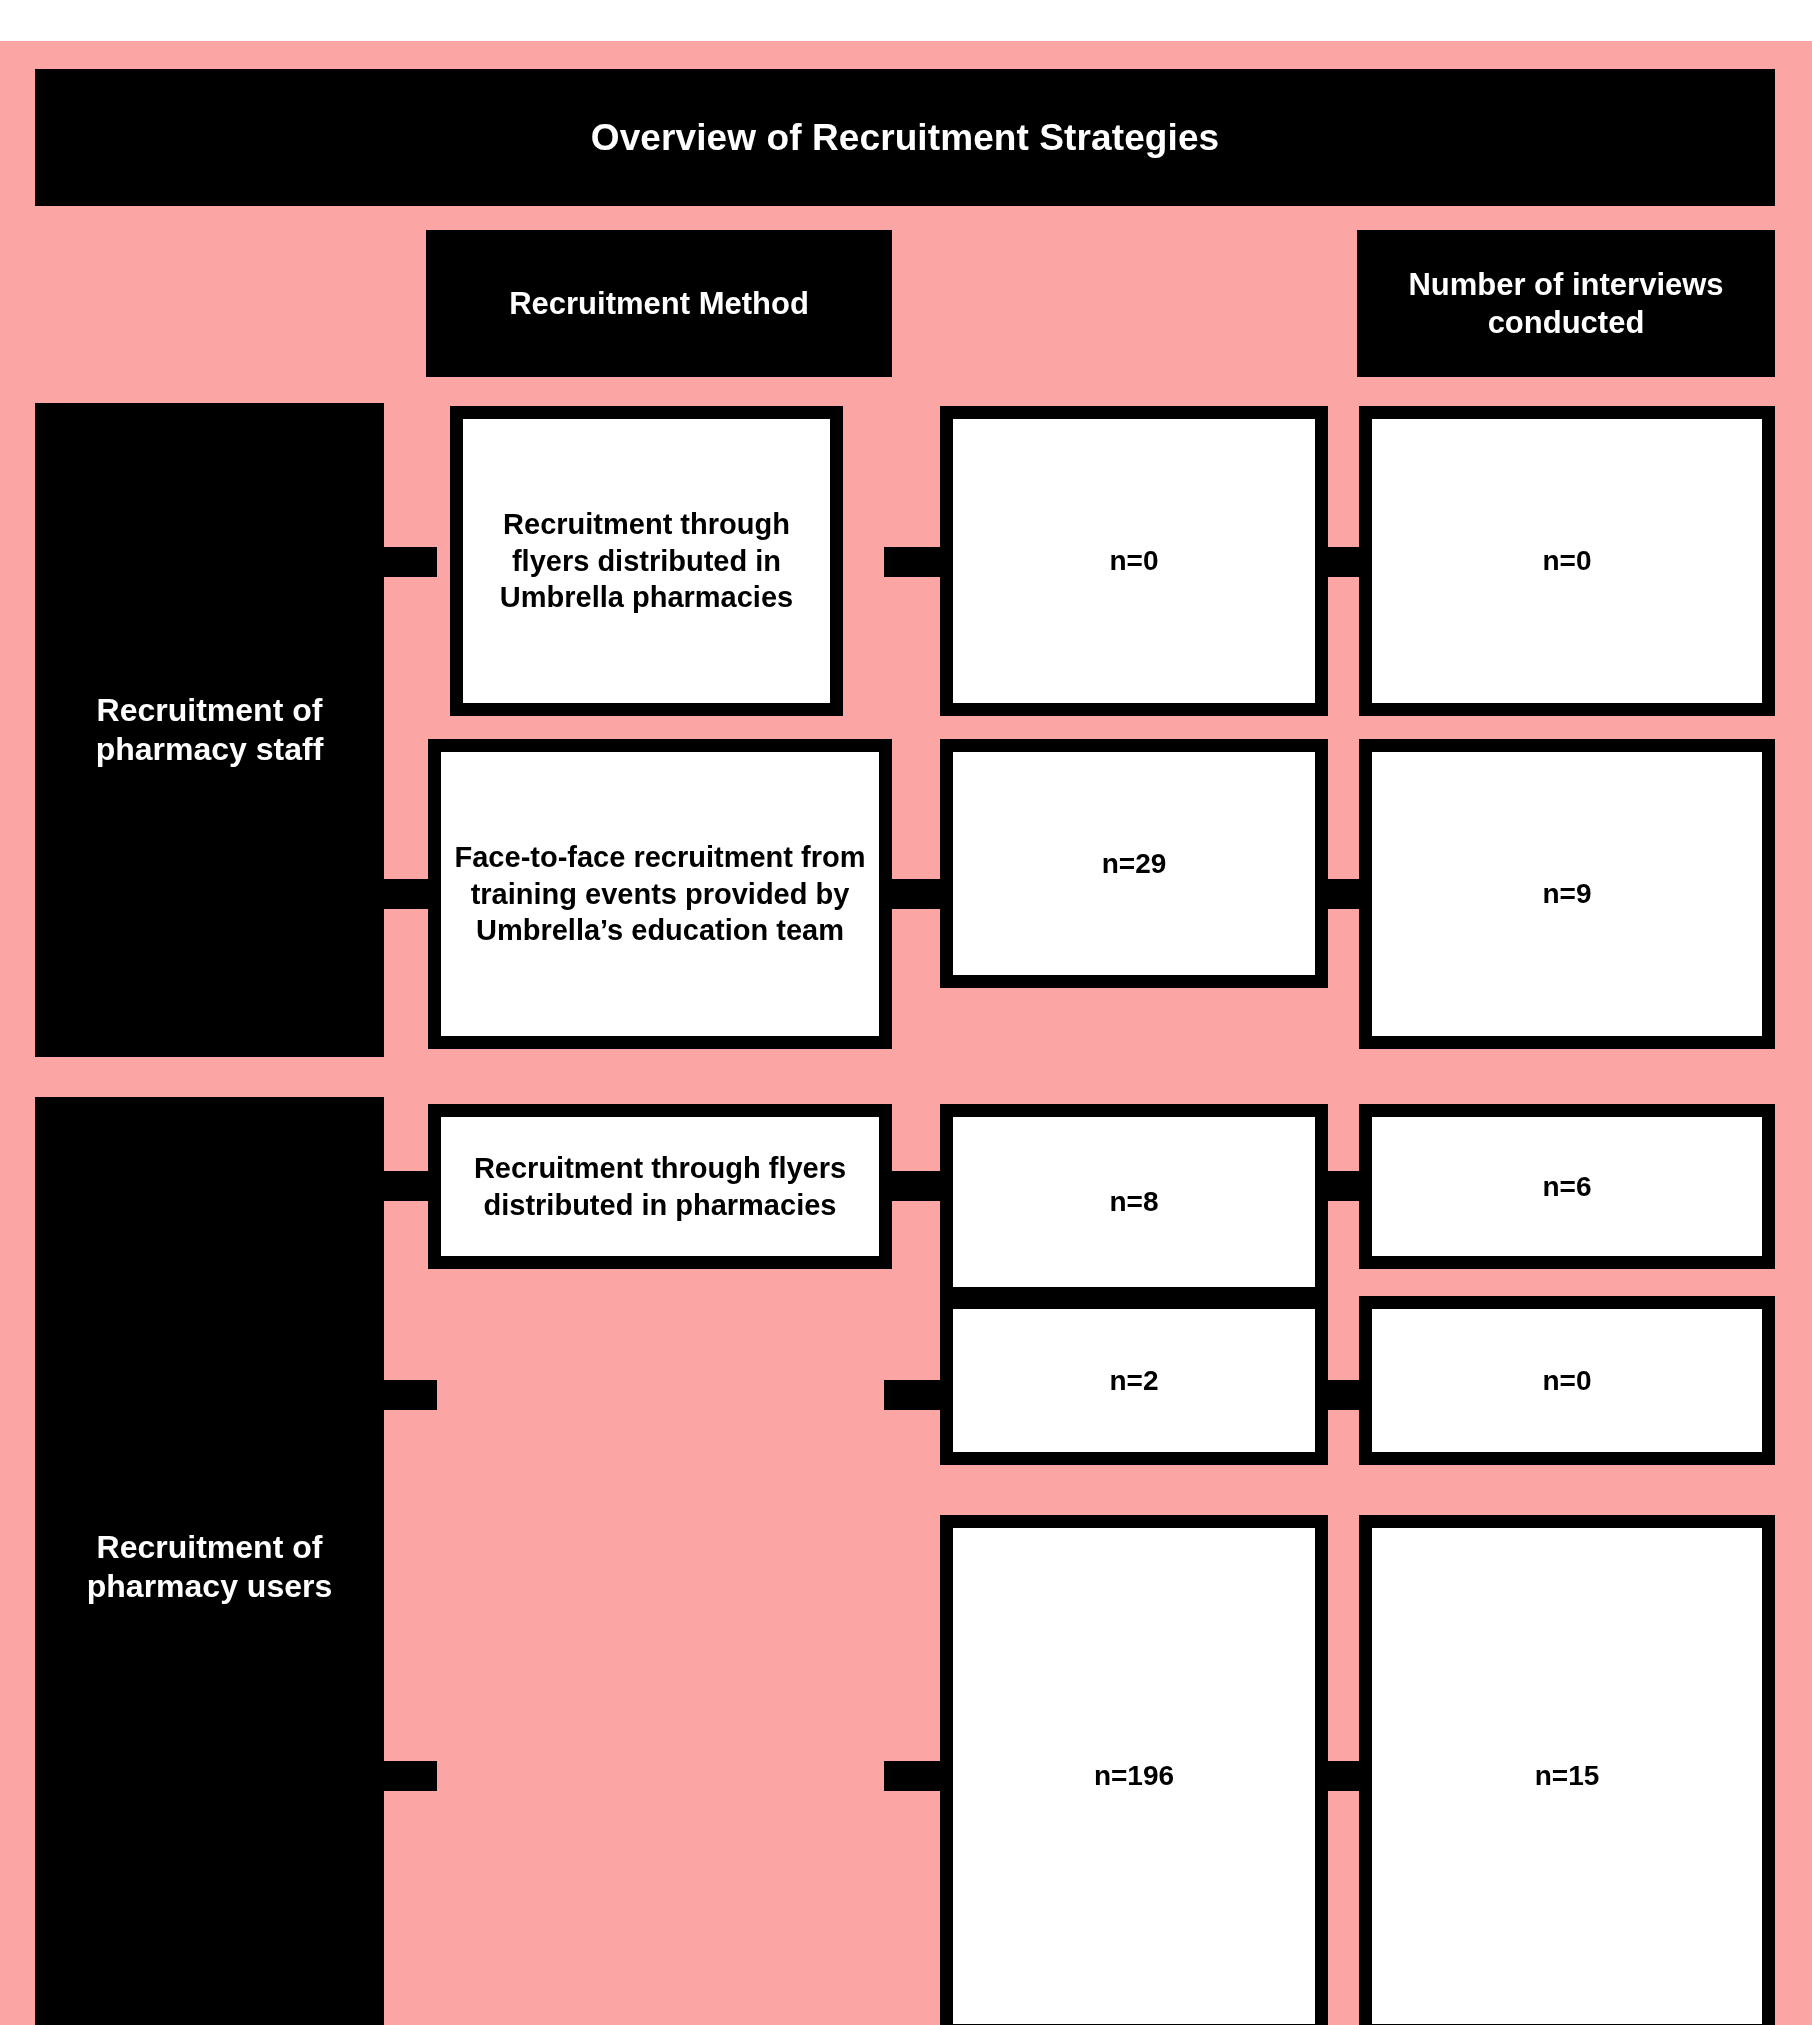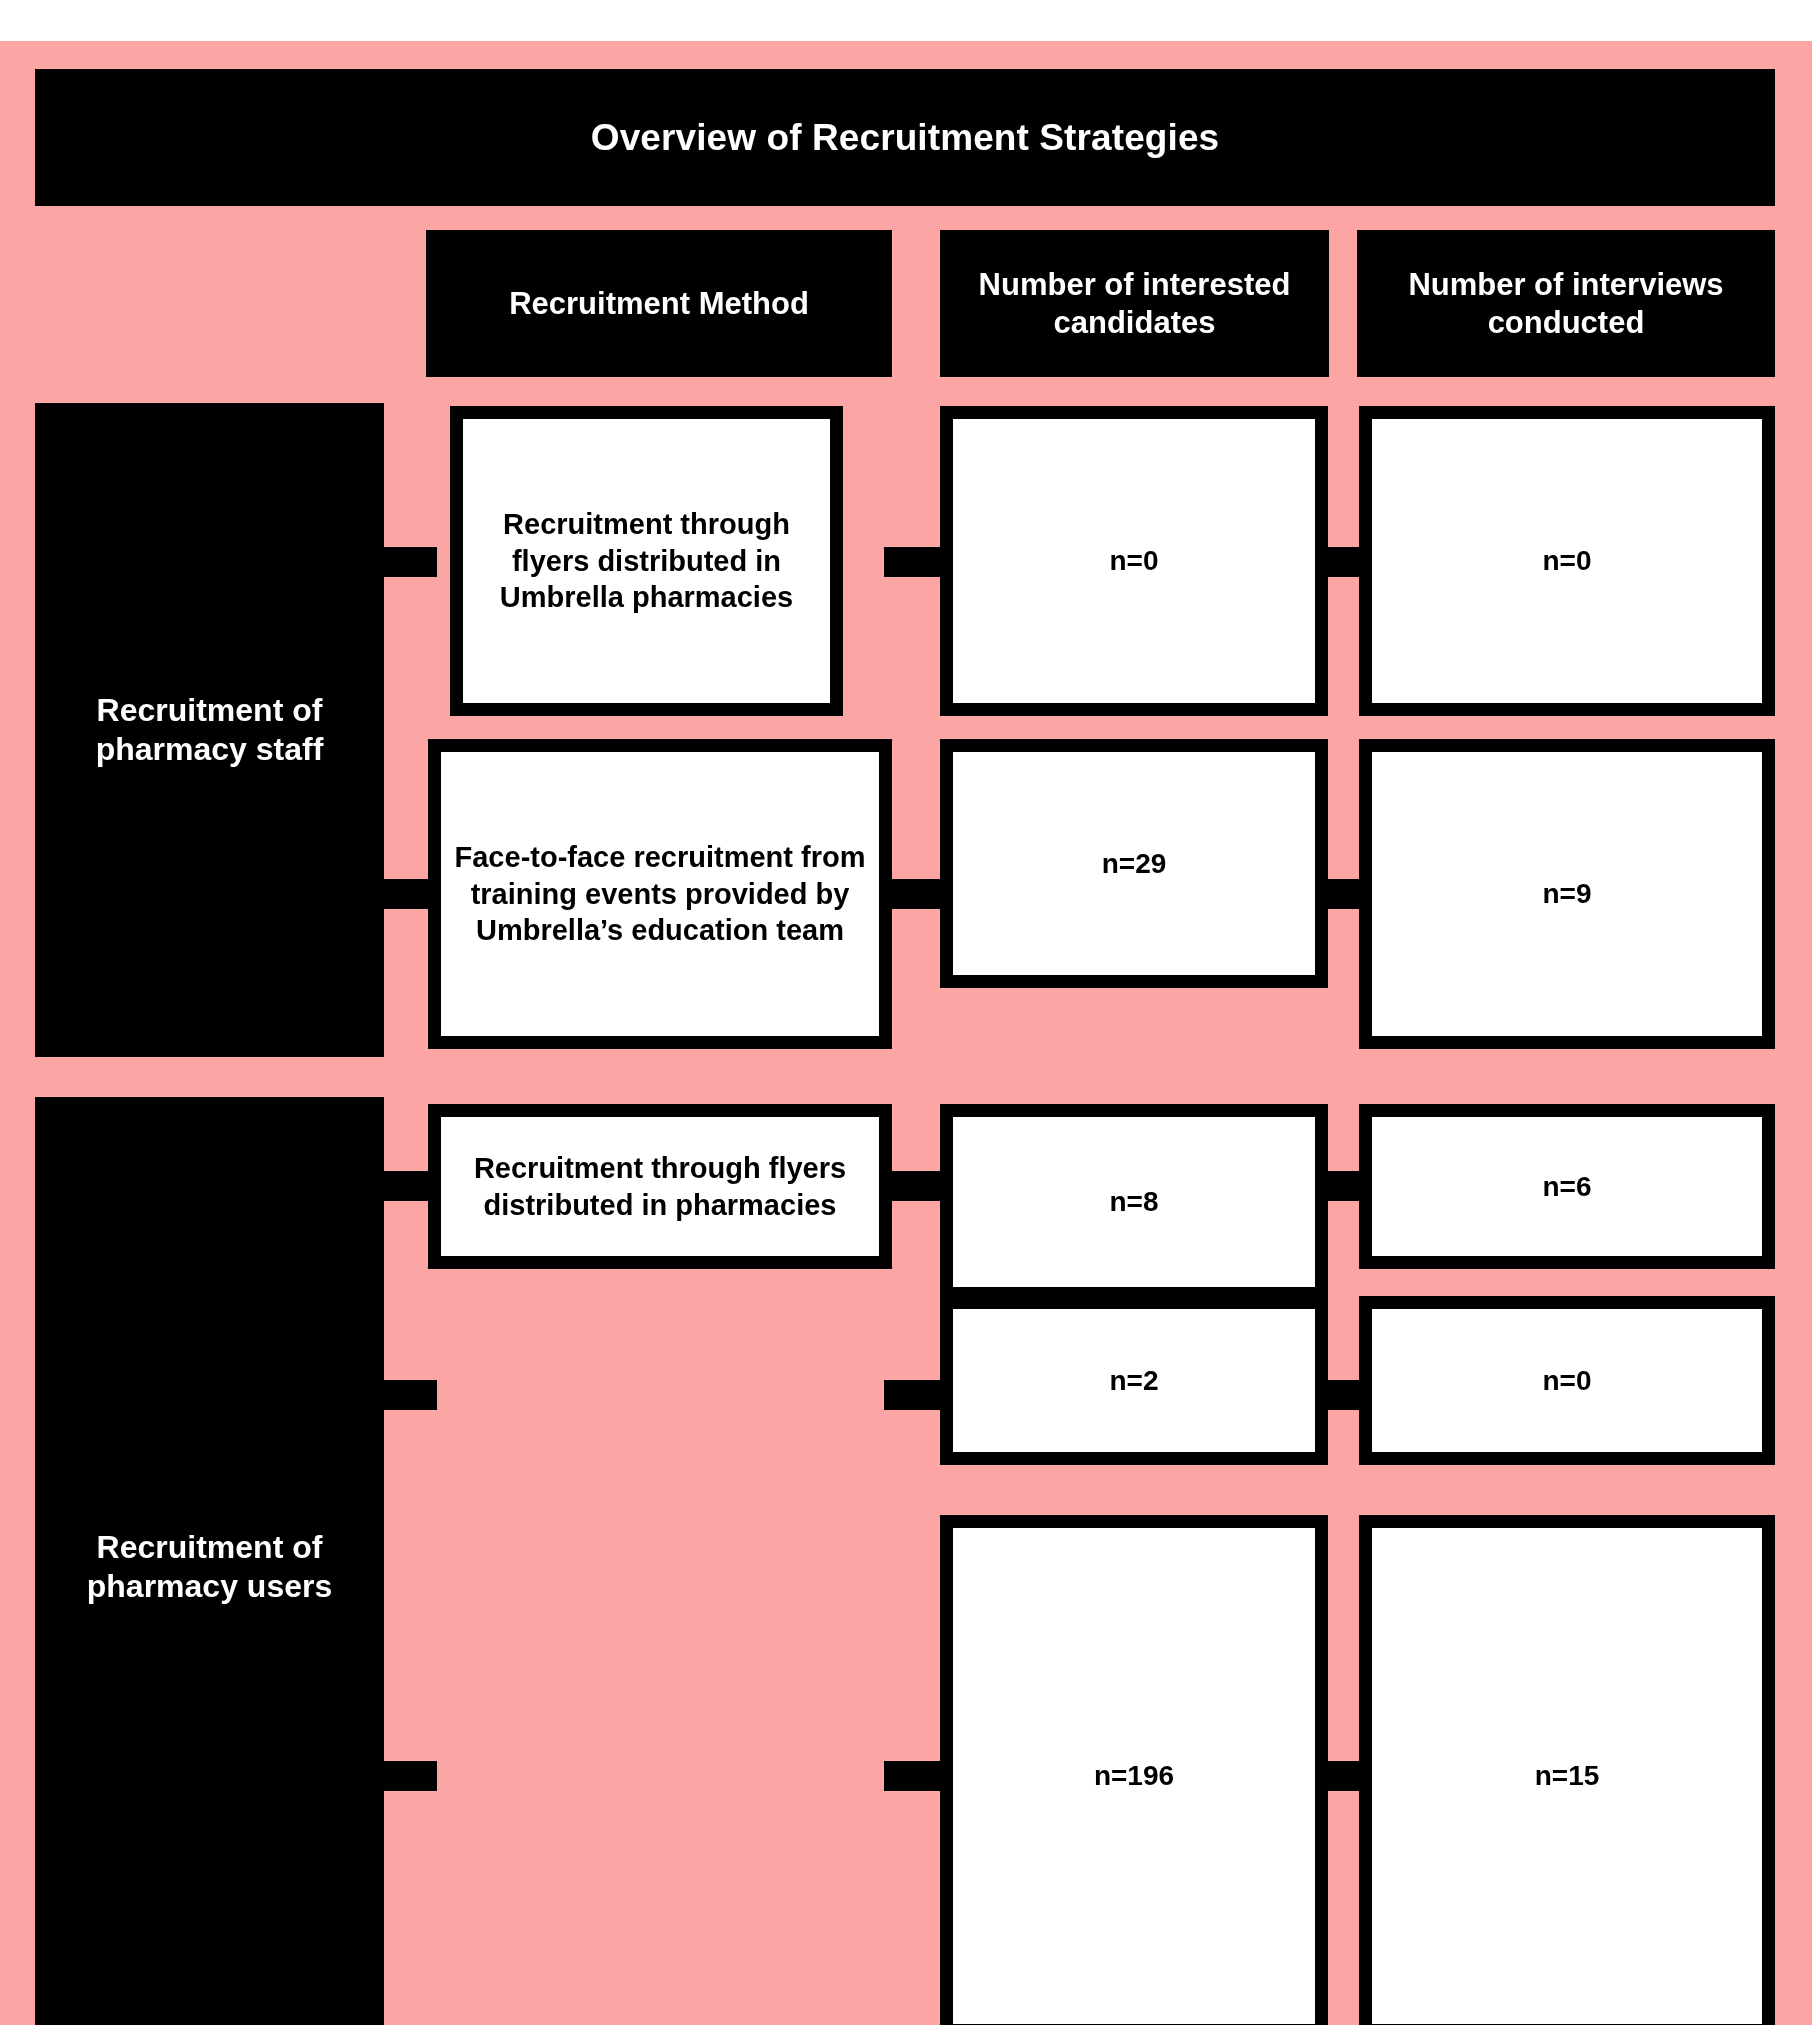--- a/index.html
+++ b/index.html
@@ -61,21 +61,20 @@
 </style>
 </head>
 <body>
 
 <div id="figure">
 
   <div class="abs blk title-bar" style="left:35px; top:28px; width:1740px; height:137px;">Overview of Recruitment Strategies</div>
 
   <div class="abs blk col-head" style="left:426px; top:189px; width:466px; height:147px;">Recruitment Method</div>
 
-  <div class="abs blk col-head" style="left:940px; top:189px; width:389px; height:147px;">Number of interested candidates</div>
 
   <div class="abs blk col-head" style="left:1357px; top:189px; width:418px; height:147px;">Number of interviews conducted</div>
 
   <div class="abs blk grp-label" style="left:35px; top:362px; width:349px; height:654px;">Recruitment of pharmacy staff</div>
 
   <div class="abs conn" style="left:369px; top:506px; width:68px; height:29.5px;"></div>
 
   <div class="abs conn" style="left:369px; top:838px; width:68px; height:29.5px;"></div>
 
   <div class="abs cell cell-method" style="left:450px; top:365px; width:393px; height:310px;">Recruitment through flyers distributed in Umbrella pharmacies</div>

